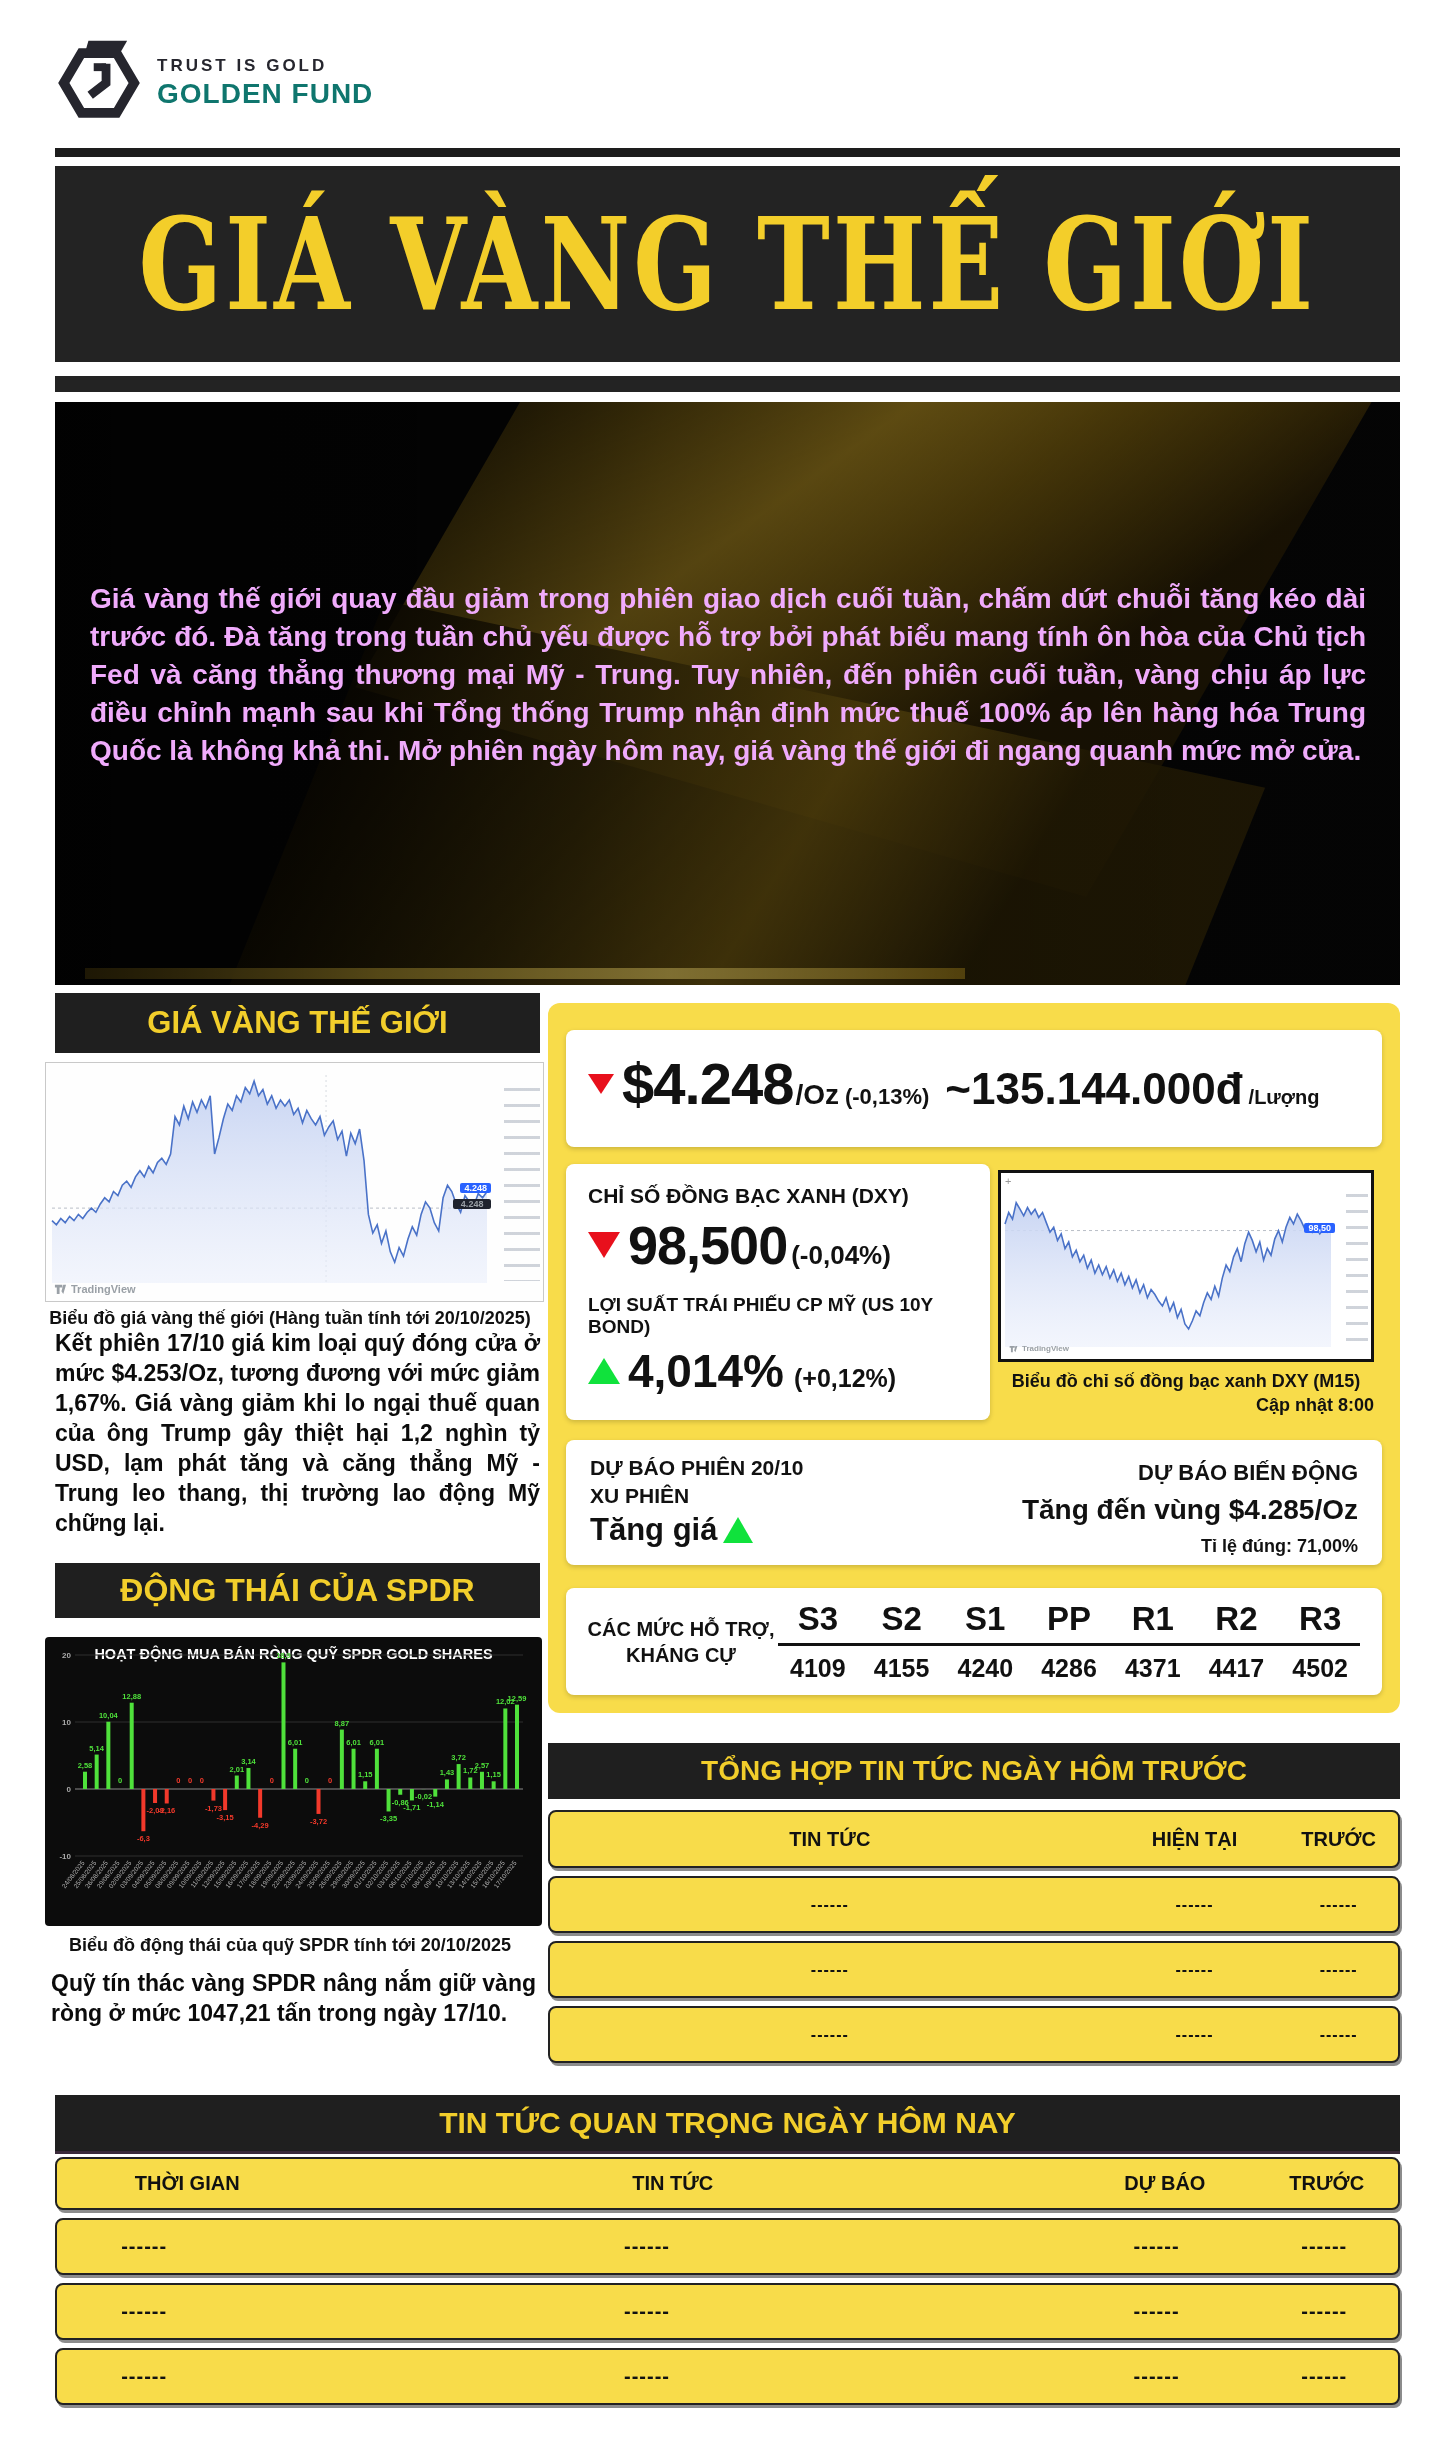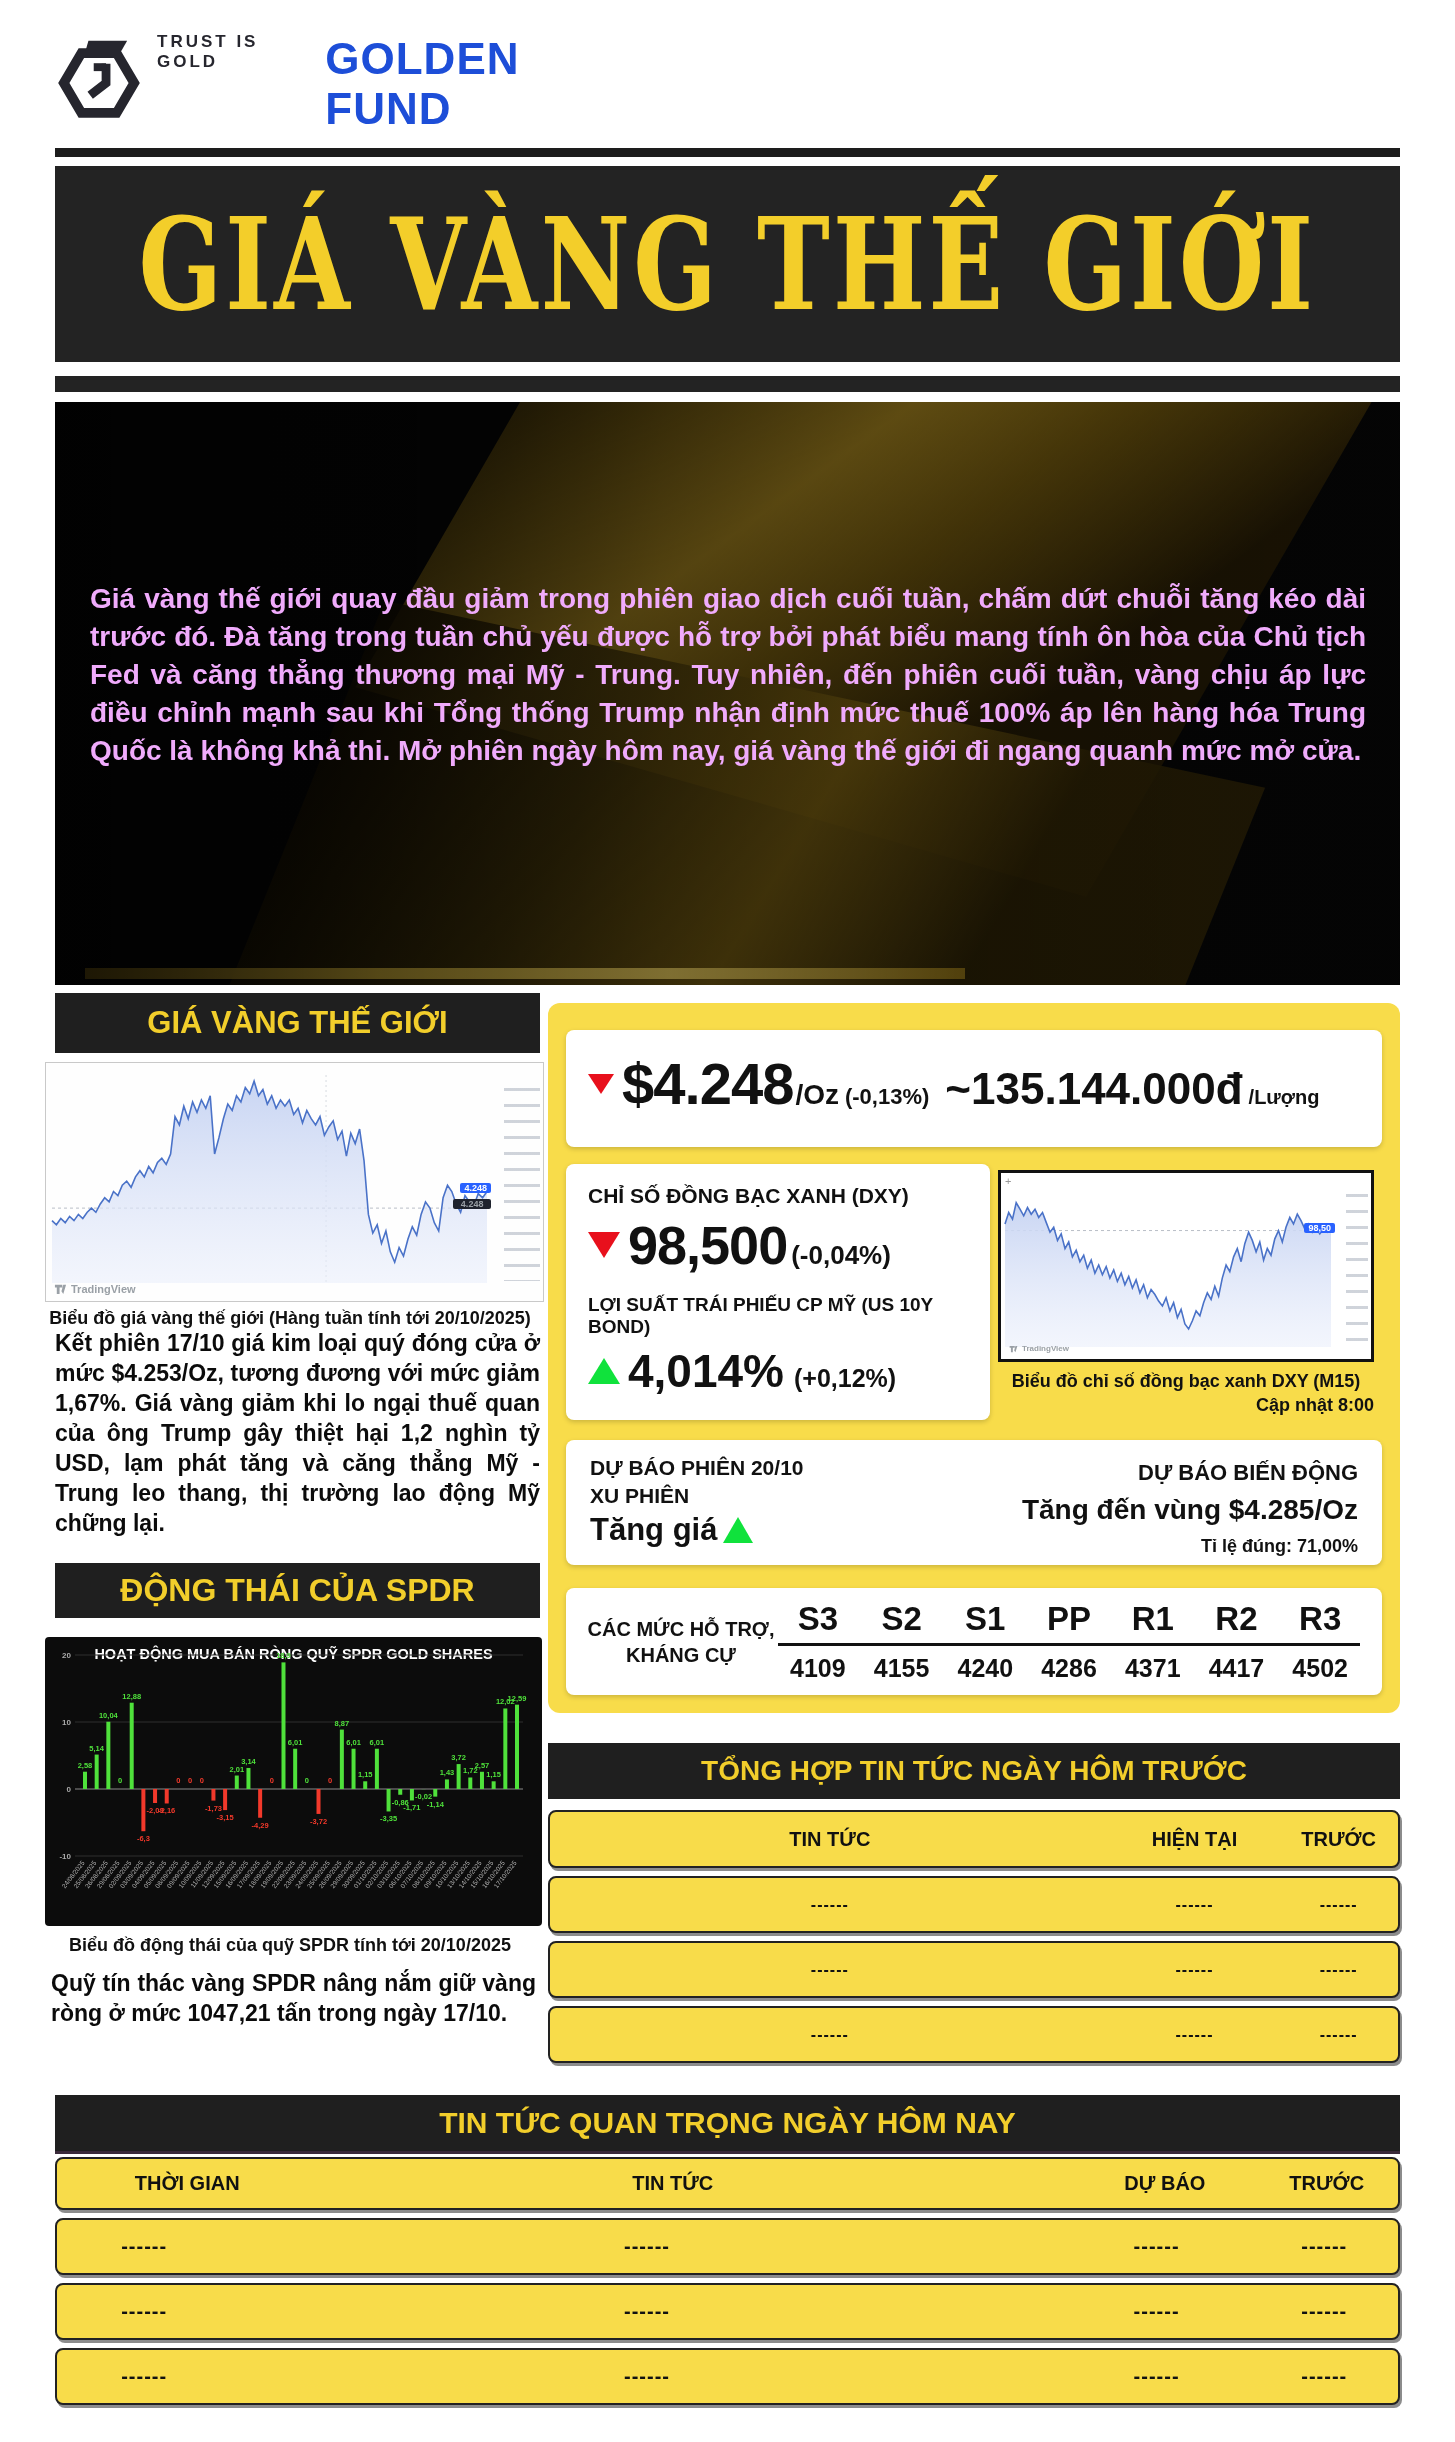--- a/index.html
+++ b/index.html
@@ -3,23 +3,23 @@
 <meta charset="utf-8">
 <style>
   html,body{margin:0;padding:0;background:#ffffff;}
   .page{position:relative;width:1455px;height:2442px;background:#ffffff;overflow:hidden;
         font-family:"Liberation Sans","DejaVu Sans",sans-serif;color:#111;}
   .abs{position:absolute;}
 
   
   .logo-wrap{left:55px;top:30px;width:600px;height:105px;display:flex;align-items:center;gap:14px;}
   .logo-mark{width:88px;height:92px;flex:0 0 auto;}
-  .logo-texts{display:flex;}
+  .logo-texts{display:flex;flex-direction:column;}
   .tagline{font-size:17px;font-weight:bold;letter-spacing:3px;color:#26262e;}
-  .brand{font-size:44px;font-weight:bold;letter-spacing:1px;color:#1d4ed8;margin-top:2px;}
+  .brand{font-size:28px;font-weight:bold;letter-spacing:1px;color:#0f766e;margin-top:2px;}
   .hrule{left:55px;top:148px;width:1345px;height:9px;background:#1d1d1d;}
 
   
   .masthead{left:55px;top:166px;width:1345px;height:196px;background:#232323;display:flex;align-items:center;justify-content:center;}
   .masthead span{color:#F3CE2A;font-family:"DejaVu Serif","Liberation Serif",serif;font-weight:bold;
     font-size:96px;letter-spacing:3px;white-space:nowrap;transform:scaleY(1.32) scaleX(1.02);}
   .subrule{left:55px;top:376px;width:1345px;height:16px;background:#232323;}
 
   
   .hero{left:55px;top:402px;width:1345px;height:583px;background:#060606;overflow:hidden;}

